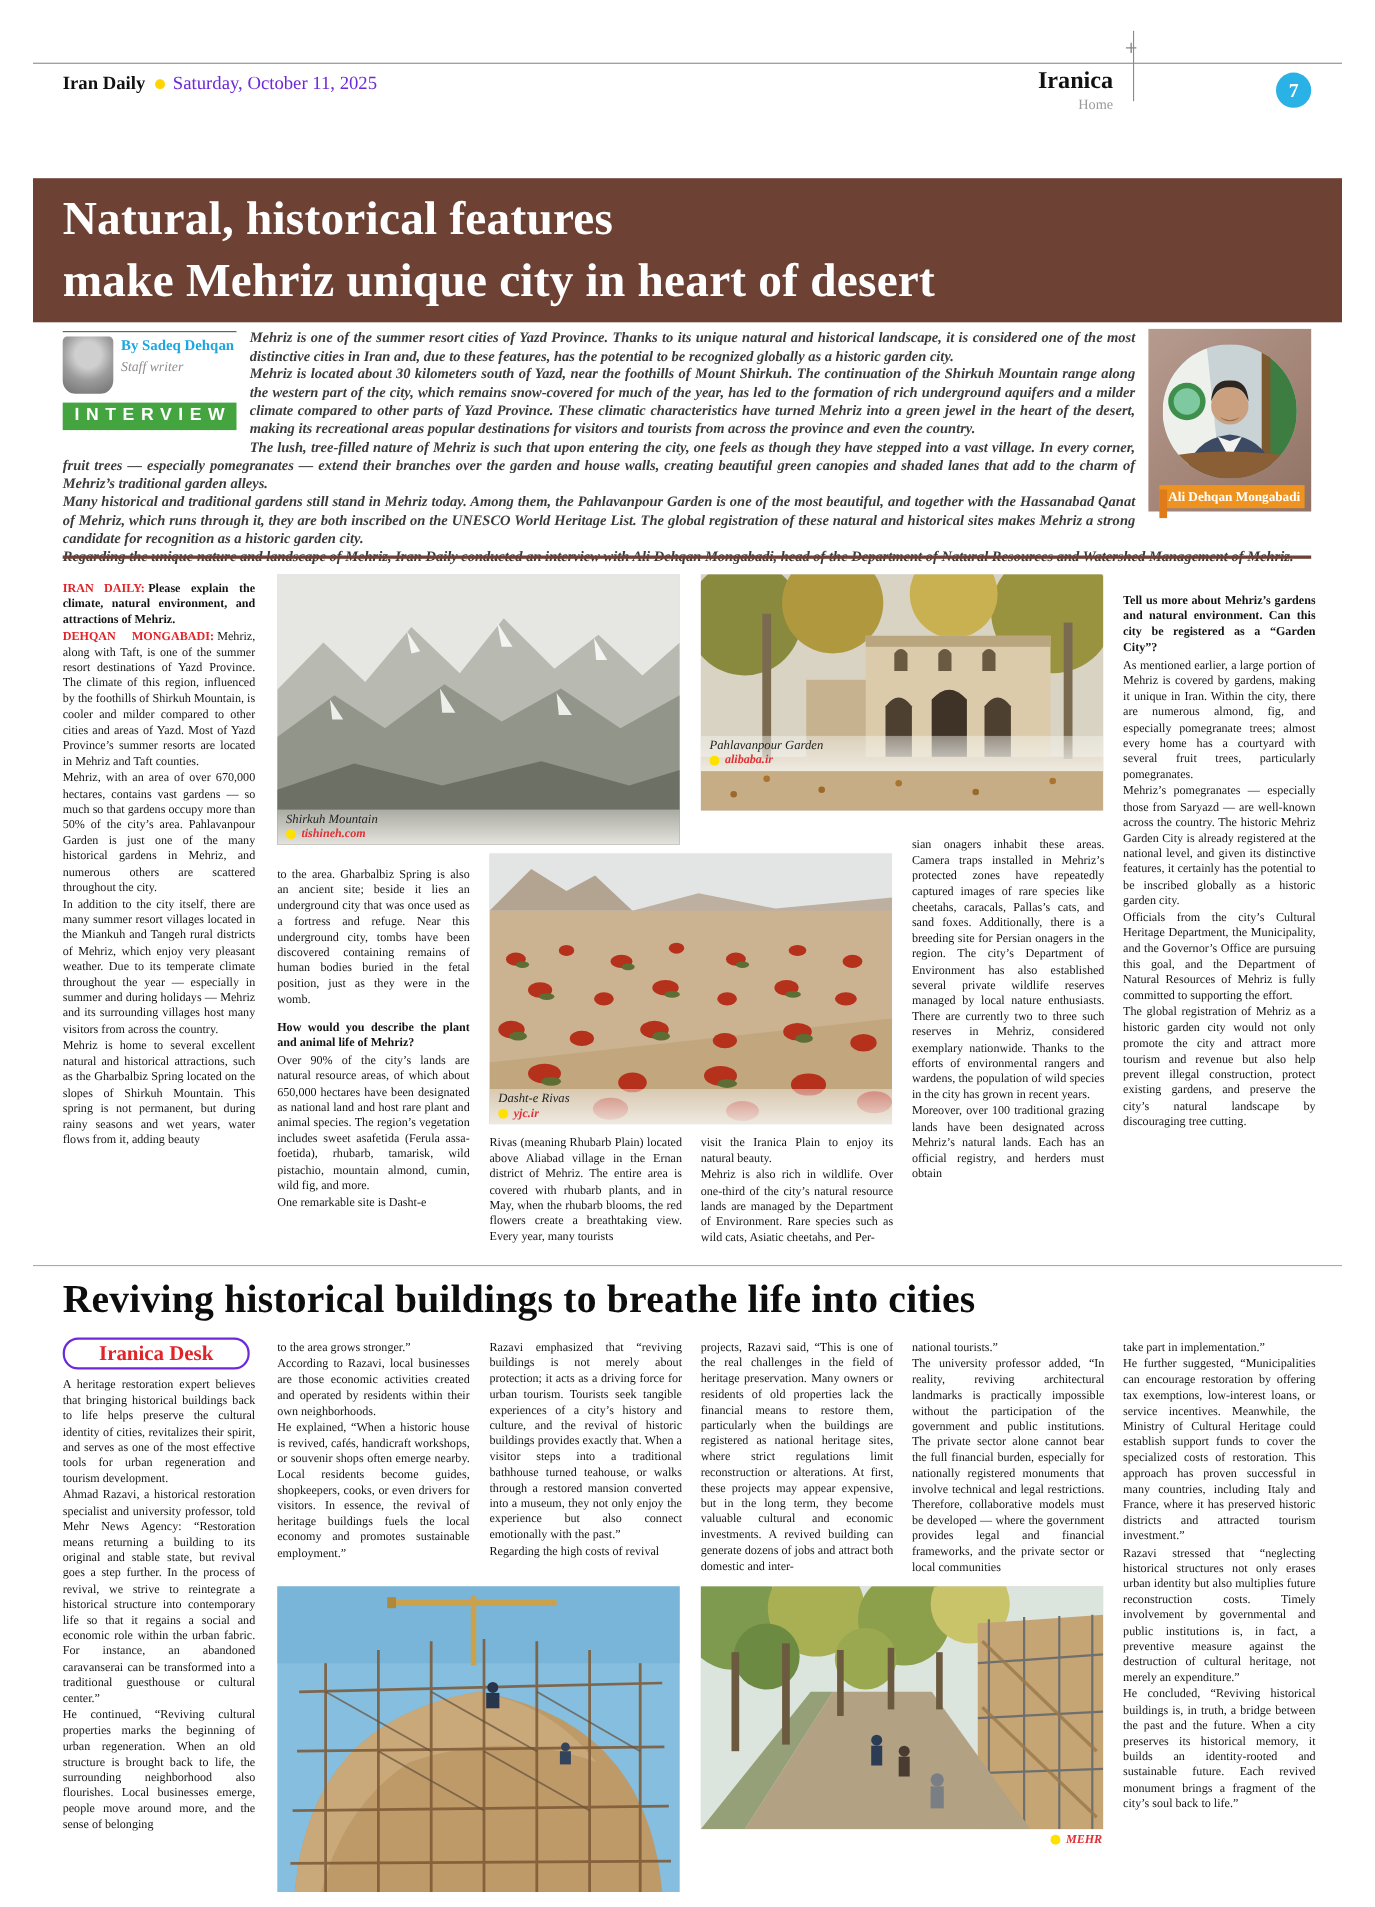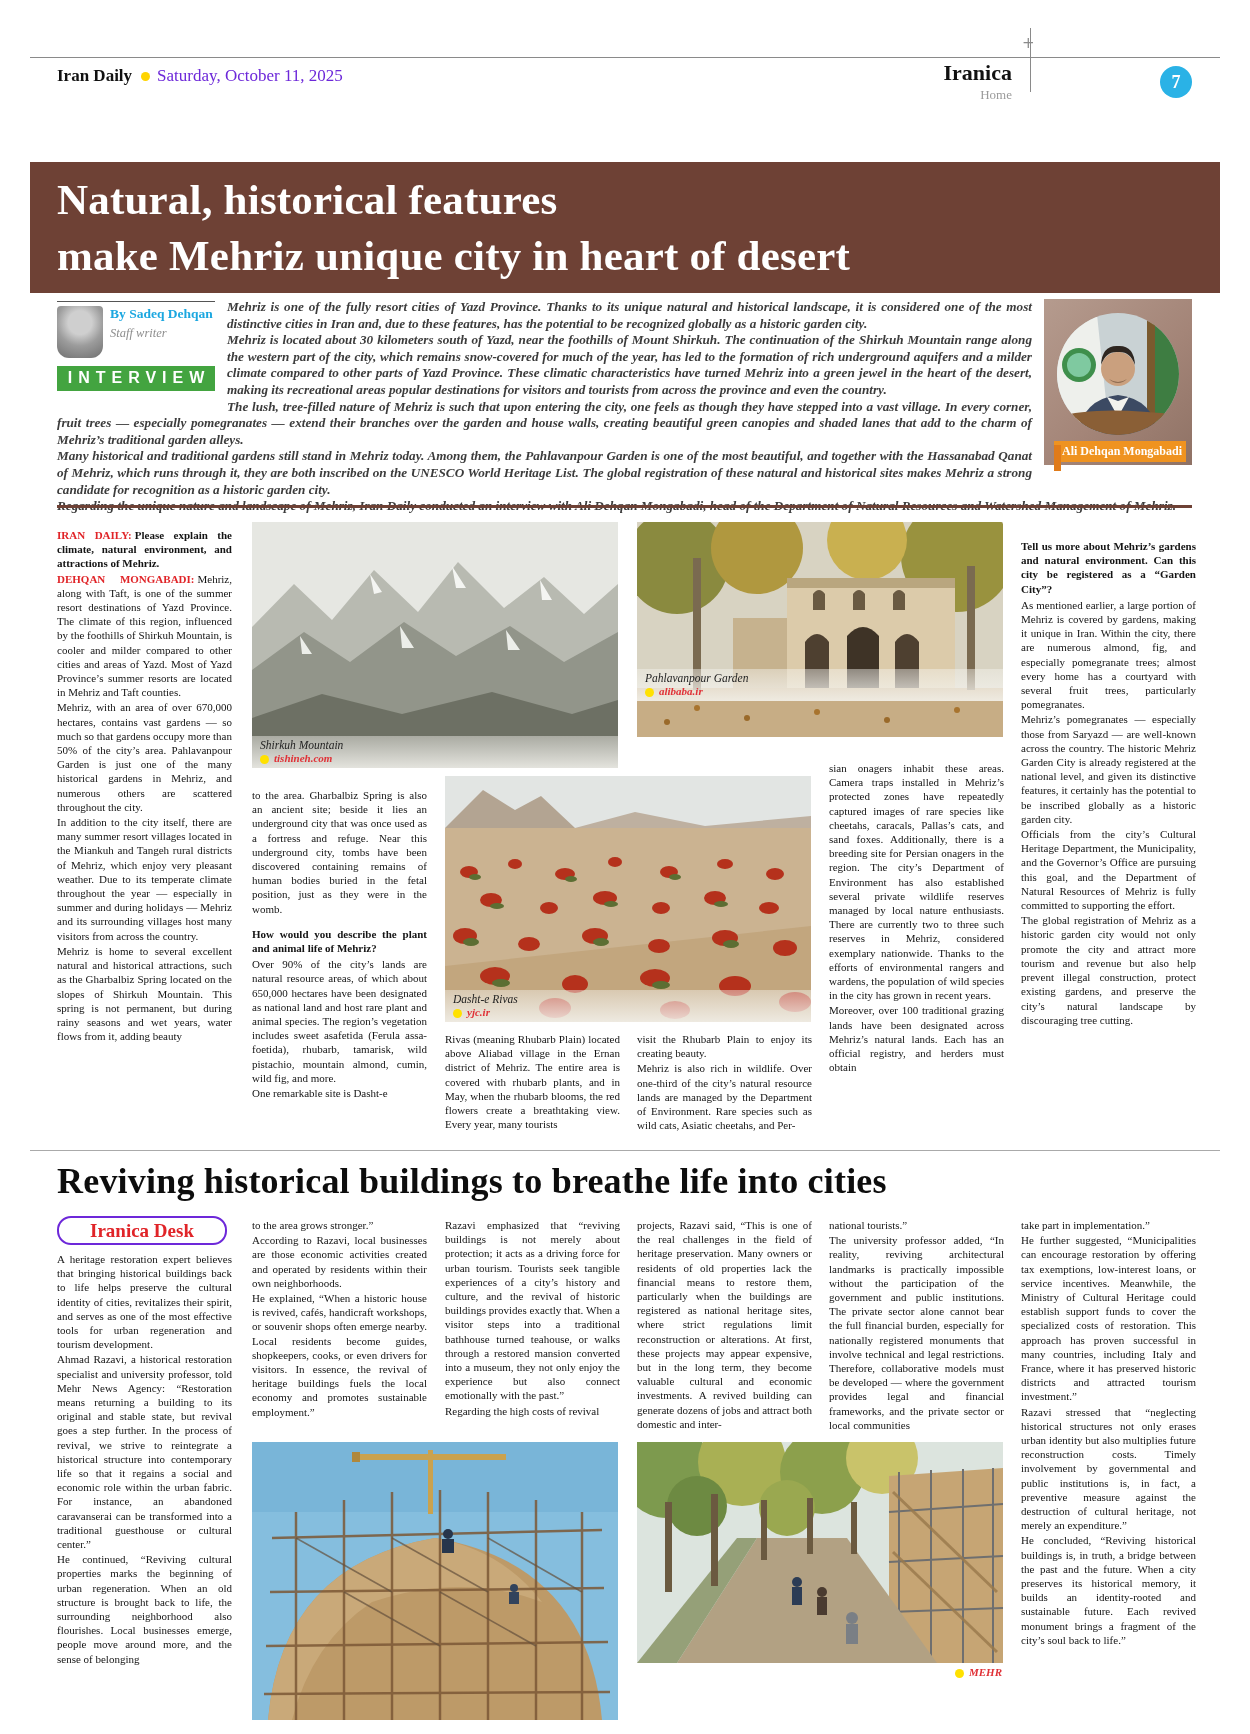--- a/index.html
+++ b/index.html
@@ -118,21 +118,21 @@
           <circle cx="61" cy="56" r="17" fill="#caa07e"></circle>
           <path d="M44 52 Q45 32 61 33 Q77 32 78 52 Q73 38 61 39 Q49 38 44 52 Z" fill="#2e2620"></path>
           <path d="M52 66 Q61 72 70 66 Q66 70 61 70 Q56 70 52 66 Z" fill="#8c6a50"></path>
           <path d="M0 104 Q40 92 122 102 L122 122 L0 122 Z" fill="#8a5f36"></path>
         </svg>
       </div>
       <div class="portrait-cap">Ali Dehqan Mongabadi</div>
       <div class="portrait-tab"></div>
     </div>
 
-    <p>Mehriz is one of the fully resort cities of Yazd Province. Thanks to its unique natural and historical landscape, it is considered one of the most distinctive cities in Iran and, due to these features, has the potential to be recognized globally as a historic garden city.</p>
+    <p>Mehriz is one of the summer resort cities of Yazd Province. Thanks to its unique natural and historical landscape, it is considered one of the most distinctive cities in Iran and, due to these features, has the potential to be recognized globally as a historic garden city.</p>
     <p>Mehriz is located about 30 kilometers south of Yazd, near the foothills of Mount Shirkuh. The continuation of the Shirkuh Mountain range along the western part of the city, which remains snow-covered for much of the year, has led to the formation of rich underground aquifers and a milder climate compared to other parts of Yazd Province. These climatic characteristics have turned Mehriz into a green jewel in the heart of the desert, making its recreational areas popular destinations for visitors and tourists from across the province and even the country.</p>
     <p>The lush, tree-filled nature of Mehriz is such that upon entering the city, one feels as though they have stepped into a vast village. In every corner, fruit trees — especially pomegranates — extend their branches over the garden and house walls, creating beautiful green canopies and shaded lanes that add to the charm of Mehriz’s traditional garden alleys.</p>
     <p>Many historical and traditional gardens still stand in Mehriz today. Among them, the Pahlavanpour Garden is one of the most beautiful, and together with the Hassanabad Qanat of Mehriz, which runs through it, they are both inscribed on the UNESCO World Heritage List. The global registration of these natural and historical sites makes Mehriz a strong candidate for recognition as a historic garden city.</p>
     <p>Regarding the unique nature and landscape of Mehriz, Iran Daily conducted an interview with Ali Dehqan Mongabadi, head of the Department of Natural Resources and Watershed Management of Mehriz.</p>
   </div>
 
   <div class="abs brownrule" style="left:57px;top:505px;width:1135px;height:3px;"></div>
 
   <figure class="photo abs" style="left:252px;top:522px;width:366px;height:246px;">
     <svg width="366" height="246" viewBox="0 0 366 246">
@@ -245,21 +245,21 @@
   <div class="col clip" style="left:252px;top:788px;height:348px;">
     <p>to the area. Gharbalbiz Spring is also an ancient site; beside it lies an underground city that was once used as a fortress and refuge. Near this underground city, tombs have been discovered containing remains of human bodies buried in the fetal position, just as they were in the womb.</p>
     <p class="q">How would you describe the plant and animal life of Mehriz?</p>
     <p>Over 90% of the city’s lands are natural resource areas, of which about 650,000 hectares have been designated as national land and host rare plant and animal species. The region’s vegetation includes sweet asafetida (Ferula assa-foetida), rhubarb, tamarisk, wild pistachio, mountain almond, cumin, wild fig, and more.</p>
     <p>One remarkable site is Dasht-e</p>
   </div>
   <div class="col clip" style="left:445px;top:1032px;height:104px;">
     <p>Rivas (meaning Rhubarb Plain) located above Aliabad village in the Ernan district of Mehriz. The entire area is covered with rhubarb plants, and in May, when the rhubarb blooms, the red flowers create a breathtaking view. Every year, many tourists</p>
   </div>
   <div class="col clip" style="left:637px;top:1032px;height:104px;">
-    <p>visit the Rhubarb Plain to enjoy its creating beauty.</p>
+    <p>visit the Iranica Plain to enjoy its natural beauty.</p>
     <p>Mehriz is also rich in wildlife. Over one-third of the city’s natural resource lands are managed by the Department of Environment. Rare species such as wild cats, Asiatic cheetahs, and Per-</p>
   </div>
   <div class="col clip" style="left:829px;top:761px;height:375px;">
     <p>sian onagers inhabit these areas. Camera traps installed in Mehriz’s protected zones have repeatedly captured images of rare species like cheetahs, caracals, Pallas’s cats, and sand foxes. Additionally, there is a breeding site for Persian onagers in the region. The city’s Department of Environment has also established several private wildlife reserves managed by local nature enthusiasts. There are currently two to three such reserves in Mehriz, considered exemplary nationwide. Thanks to the efforts of environmental rangers and wardens, the population of wild species in the city has grown in recent years.</p>
     <p>Moreover, over 100 traditional grazing lands have been designated across Mehriz’s natural lands. Each has an official registry, and herders must obtain</p>
   </div>
   <div class="col clip" style="left:1021px;top:528px;height:608px;">
     <p class="q">Tell us more about Mehriz’s gardens and natural environment. Can this city be registered as a “Garden City”?</p>
     <p>As mentioned earlier, a large portion of Mehriz is covered by gardens, making it unique in Iran. Within the city, there are numerous almond, fig, and especially pomegranate trees; almost every home has a courtyard with several fruit trees, particularly pomegranates.</p>
     <p>Mehriz’s pomegranates — especially those from Saryazd — are well-known across the country. The historic Mehriz Garden City is already registered at the national level, and given its distinctive features, it certainly has the potential to be inscribed globally as a historic garden city.</p>

